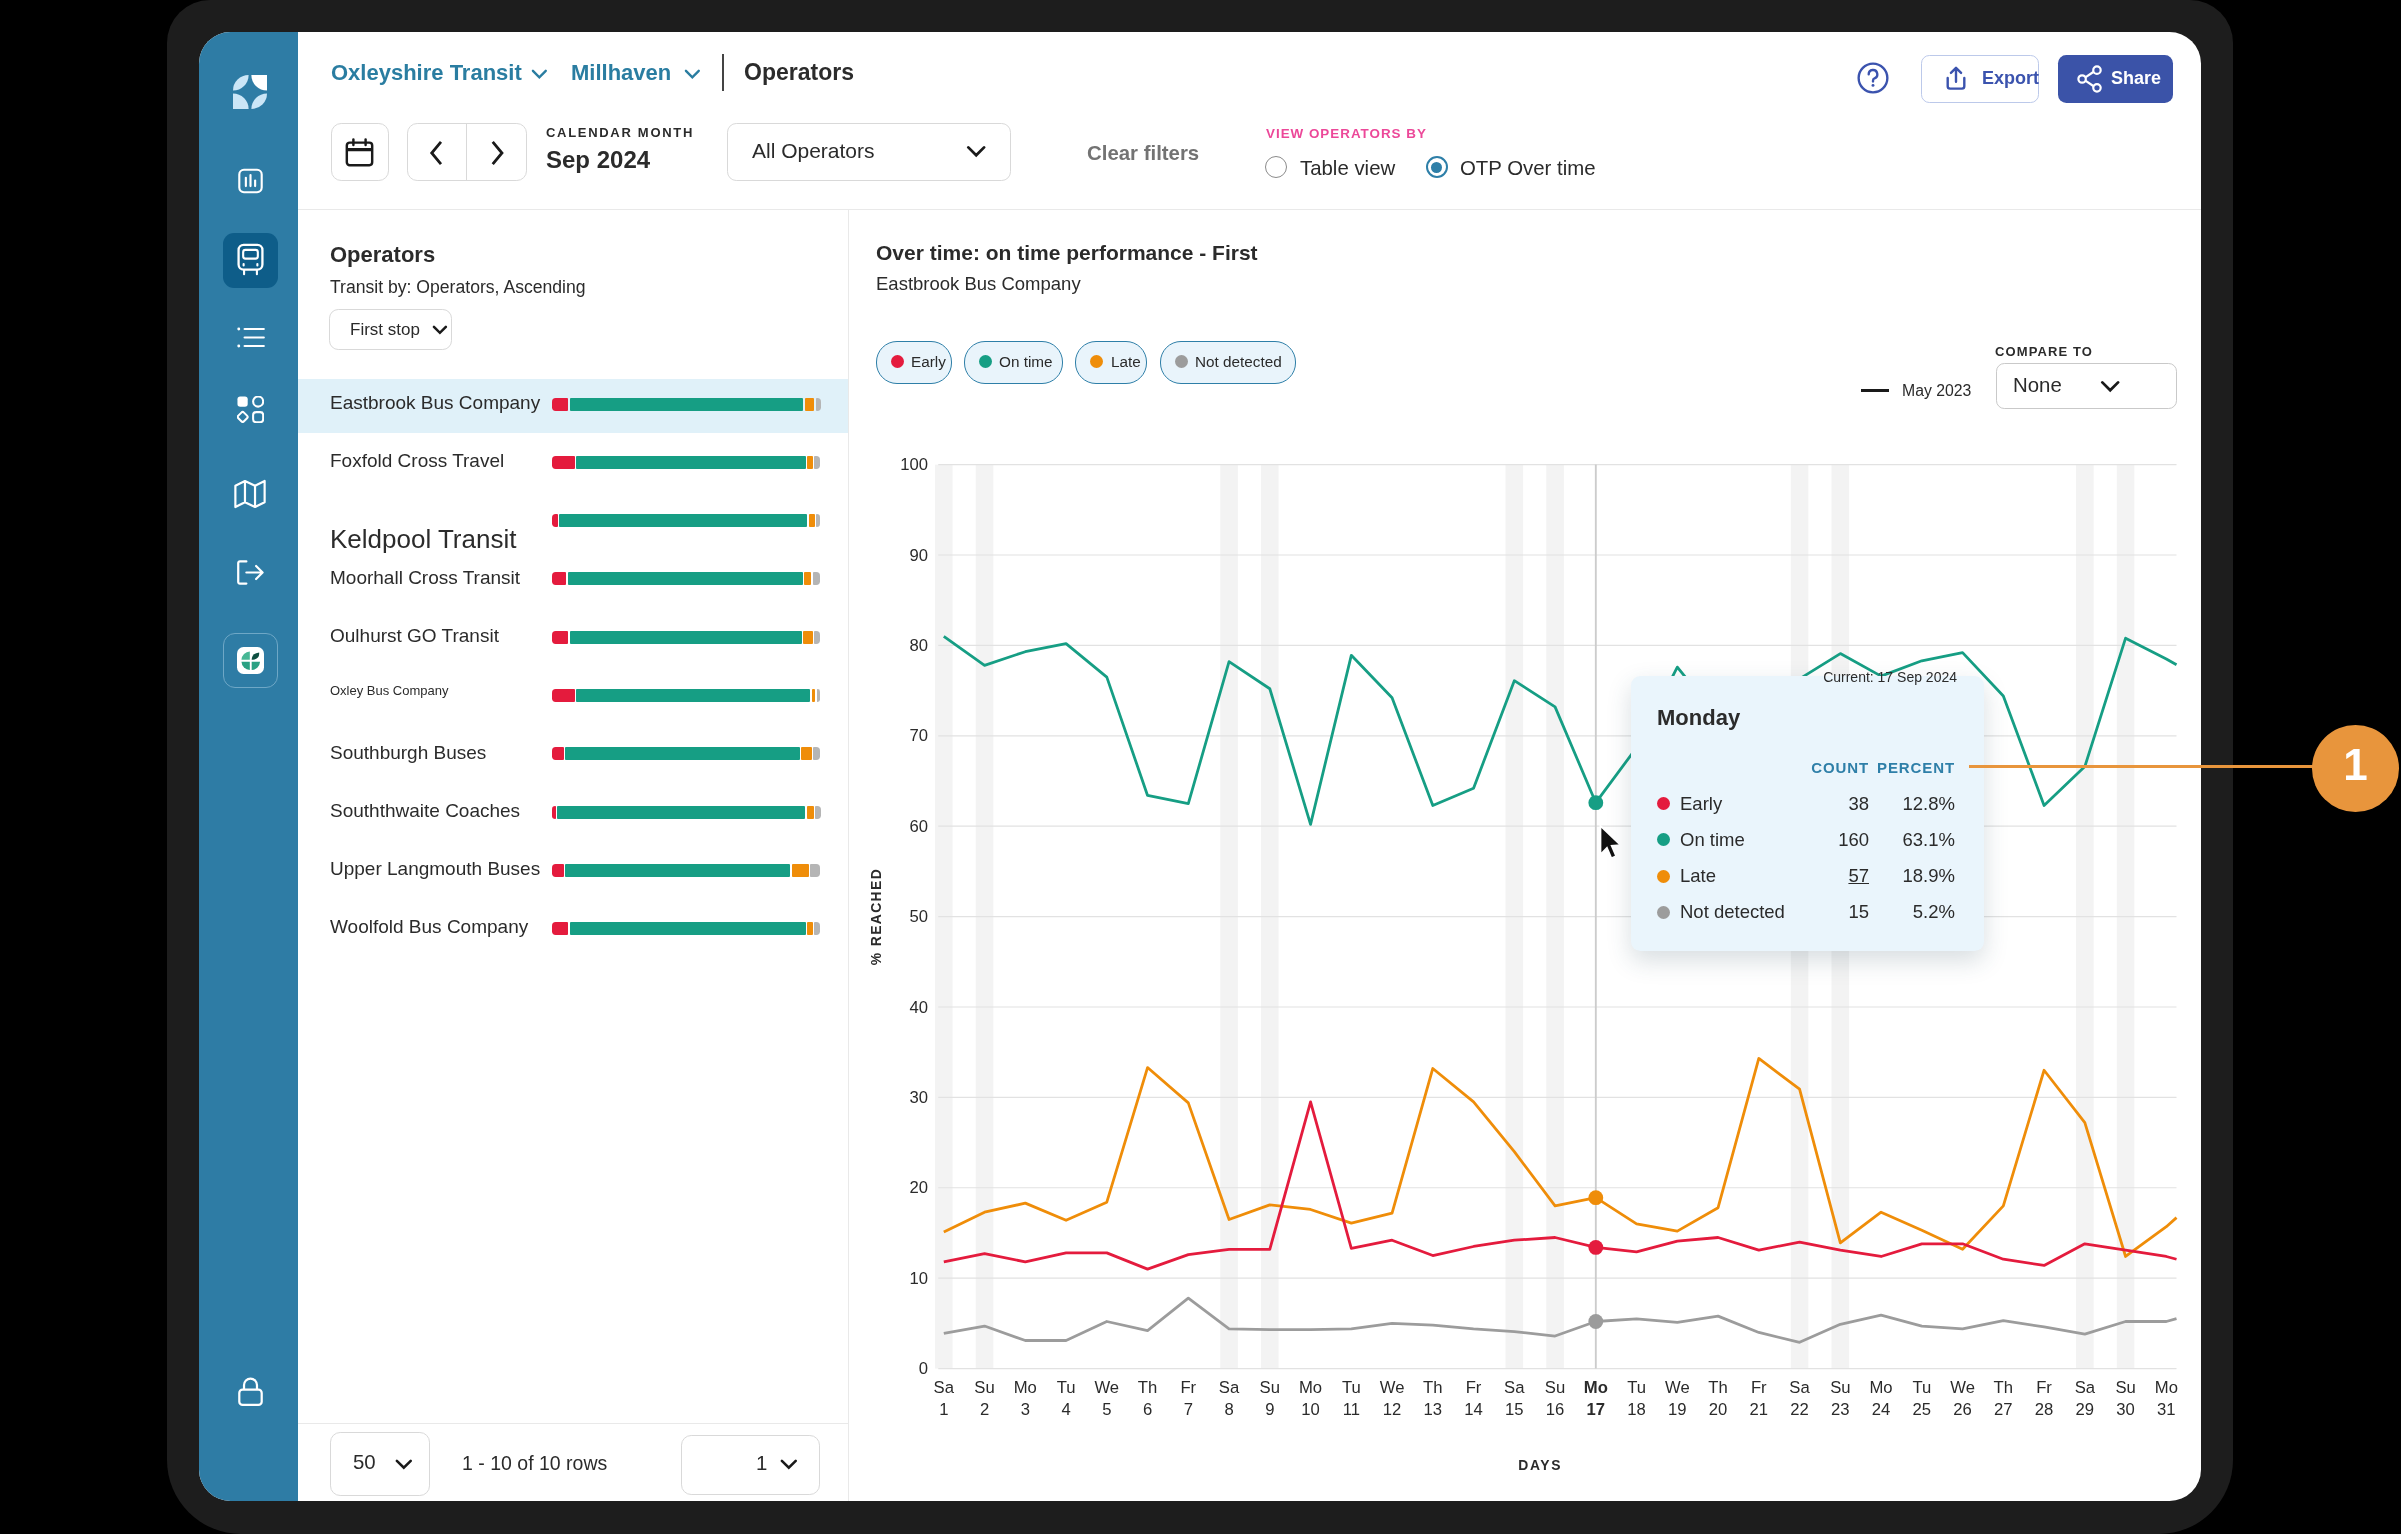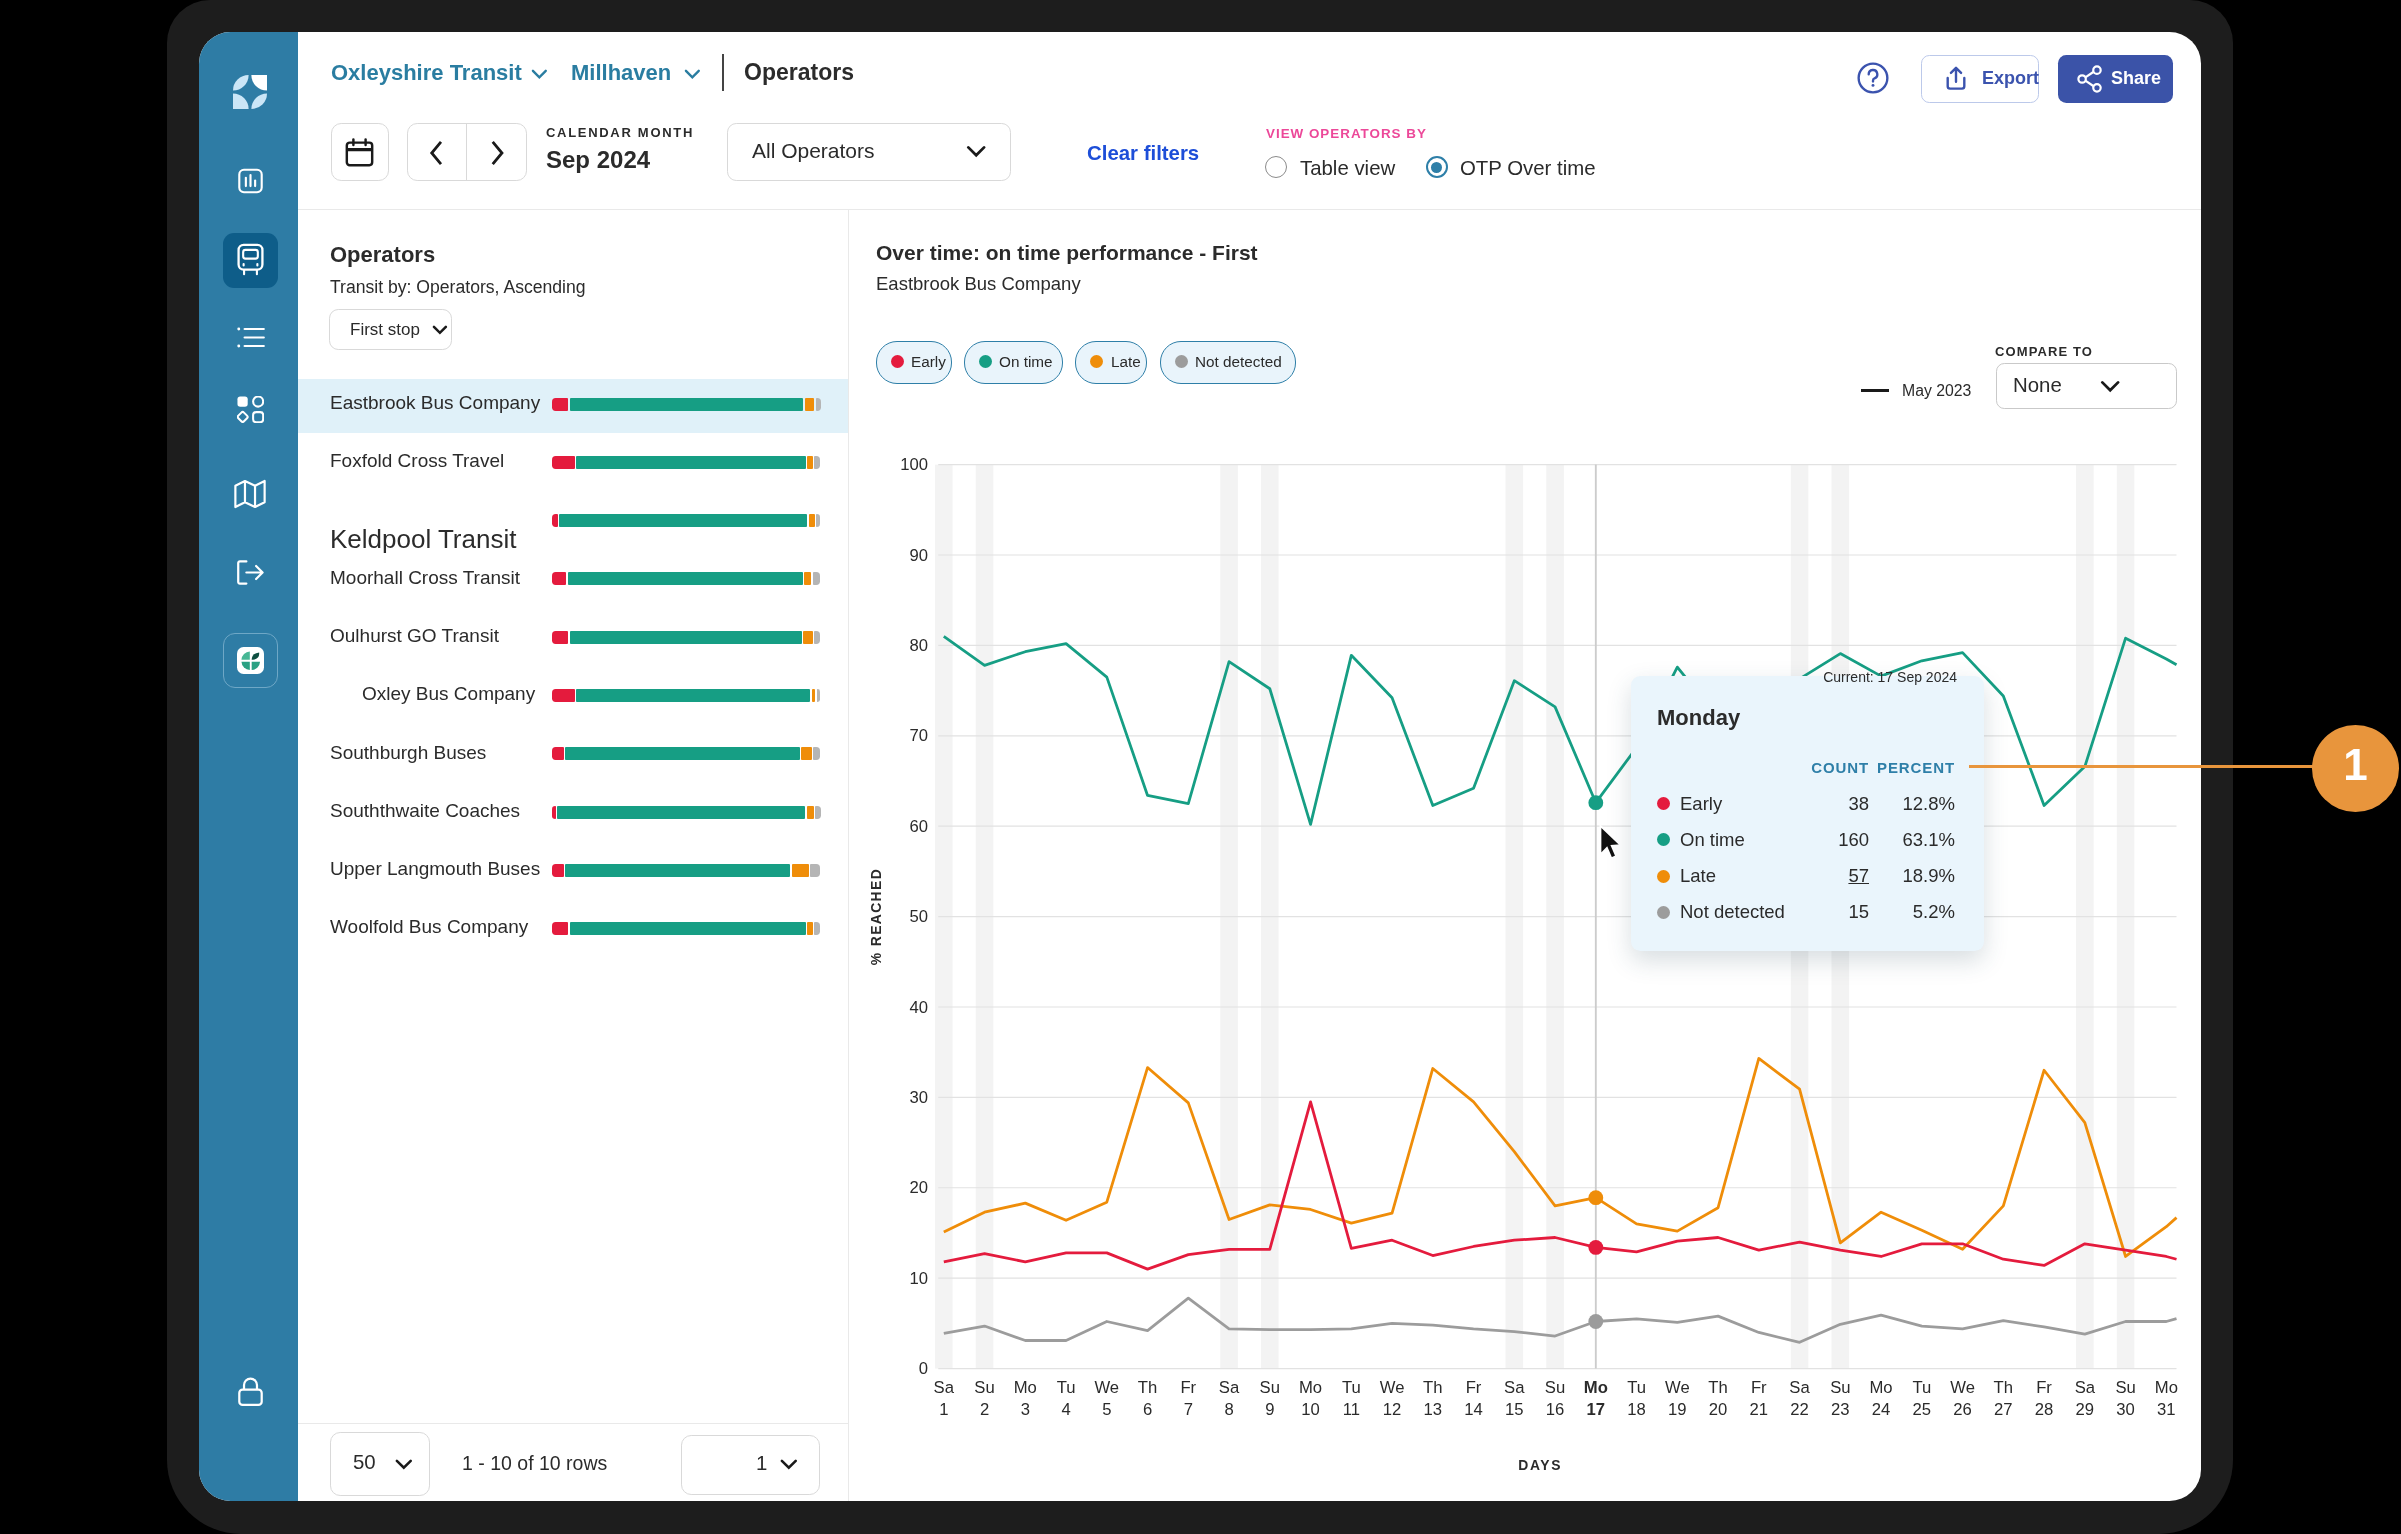--- a/index.html
+++ b/index.html
@@ -128,21 +128,21 @@
   <svg class="abs" style="left:290px; top:107px;" width="16.7" height="28" viewBox="0 0 18 30">
       <path d="M4 3 L14 15 L4 27" fill="none" stroke="#1a1a1a" stroke-width="3"></path>
     </svg>
   <div class="t" style="left:347px; top:93px; font-size:13px; font-weight:700; letter-spacing:1.7px; color:#2b2b2b;">CALENDAR MONTH</div>
   <div class="t" style="left:347px; top:114px; font-size:24px; font-weight:700;">Sep 2024</div>
   <div class="btn" style="left:528px; top:91px; width:284px; height:58px; border-radius:9.3px;"></div>
   <div class="t" style="left:553px; top:107px; font-size:21px;">All Operators</div>
   <svg class="abs" style="left:767px; top:113px;" width="20.4" height="14" viewBox="0 0 22 15">
       <path d="M2.5 2.5 L11 11 L19.5 2.5" fill="none" stroke="#1a1a1a" stroke-width="3" stroke-linecap="round"></path>
     </svg>
-  <div class="t" style="left:888px; top:110px; font-size:20.4px; font-weight:600; color:#1d4ed8;">Clear filters</div>
+  <div class="t" style="left:888px; top:110px; font-size:20.4px; font-weight:600; color:#737373;">Clear filters</div>
   <div class="t" style="left:1067px; top:94px; font-size:13.4px; font-weight:600; letter-spacing:1px; color:#ec4899;">VIEW OPERATORS BY</div>
   <div class="abs" style="left:1066px; top:124px; width:22px; height:22px; border:1.9px solid #8a8a8a; border-radius:50%;"></div>
   <div class="t" style="left:1101px; top:125px; font-size:20.4px;">Table view</div>
   <div class="abs" style="left:1227px; top:124px; width:22px; height:22px; border:2.3px solid #2e7fa8; border-radius:50%;"></div>
   <div class="abs" style="left:1232px; top:130px; width:11px; height:11px; background:#2e7fa8; border-radius:50%;"></div>
   <div class="t" style="left:1261px; top:125px; font-size:20.4px;">OTP Over time</div>
 
   <div class="t" style="left:131px; top:210px; font-size:22px; font-weight:700;">Operators</div>
   <div class="t" style="left:131px; top:245px; font-size:17.6px;">Transit by: Operators, Ascending</div>
   <div class="btn" style="left:130px; top:277px; width:123px; height:41px; border-radius:9.3px;"></div>
@@ -169,21 +169,21 @@
   <div class="t" style="left:131px; top:535px; font-size:19px;">Moorhall Cross Transit</div>
   <div class="abs" style="left:353px; top:540px; width:14.4px; height:13px; background:#e41b3d; border-radius:3.7px 0.9px 0.9px 3.7px;"></div>
   <div class="abs" style="left:369px; top:540px; width:235px; height:13px; background:#169e84; border-radius:0.9px;"></div>
   <div class="abs" style="left:605px; top:540px; width:7.4px; height:13px; background:#ef8d09; border-radius:0.9px;"></div>
   <div class="abs" style="left:614px; top:540px; width:7px; height:13px; background:#b5b5b5; border-radius:0.9px 3.7px 3.7px 0.9px;"></div>
   <div class="t" style="left:131px; top:593px; font-size:19px;">Oulhurst GO Transit</div>
   <div class="abs" style="left:353px; top:599px; width:16px; height:13px; background:#e41b3d; border-radius:3.7px 0.9px 0.9px 3.7px;"></div>
   <div class="abs" style="left:371px; top:599px; width:232px; height:13px; background:#169e84; border-radius:0.9px;"></div>
   <div class="abs" style="left:604px; top:599px; width:10.2px; height:13px; background:#ef8d09; border-radius:0.9px;"></div>
   <div class="abs" style="left:615px; top:599px; width:6px; height:13px; background:#b5b5b5; border-radius:0.9px 3.7px 3.7px 0.9px;"></div>
-  <div class="t" style="left:131px; top:651px; font-size:19px;margin-left:32px;">Oxley Bus Company</div>
+  <div class="t" style="left:131px; top:651px; font-size:13px;">Oxley Bus Company</div>
   <div class="abs" style="left:353px; top:657px; width:23px; height:13px; background:#e41b3d; border-radius:3.7px 0.9px 0.9px 3.7px;"></div>
   <div class="abs" style="left:377px; top:657px; width:234px; height:13px; background:#169e84; border-radius:0.9px;"></div>
   <div class="abs" style="left:613px; top:657px; width:3.2px; height:13px; background:#ef8d09; border-radius:0.9px;"></div>
   <div class="abs" style="left:618px; top:657px; width:3.2px; height:13px; background:#b5b5b5; border-radius:0.9px 3.7px 3.7px 0.9px;"></div>
   <div class="t" style="left:131px; top:710px; font-size:19px;">Southburgh Buses</div>
   <div class="abs" style="left:353px; top:715px; width:11.6px; height:13px; background:#e41b3d; border-radius:3.7px 0.9px 0.9px 3.7px;"></div>
   <div class="abs" style="left:366px; top:715px; width:235px; height:13px; background:#169e84; border-radius:0.9px;"></div>
   <div class="abs" style="left:602px; top:715px; width:10.7px; height:13px; background:#ef8d09; border-radius:0.9px;"></div>
   <div class="abs" style="left:614px; top:715px; width:7px; height:13px; background:#b5b5b5; border-radius:0.9px 3.7px 3.7px 0.9px;"></div>
   <div class="t" style="left:131px; top:768px; font-size:19px;">Souththwaite Coaches</div>

